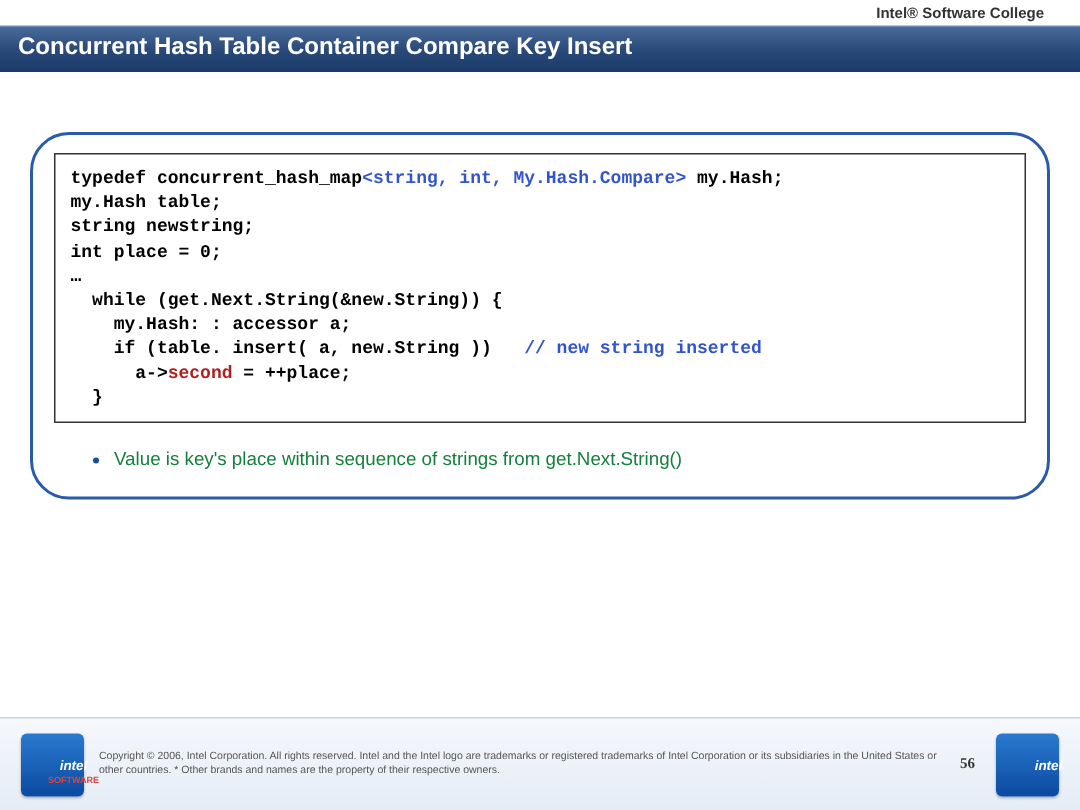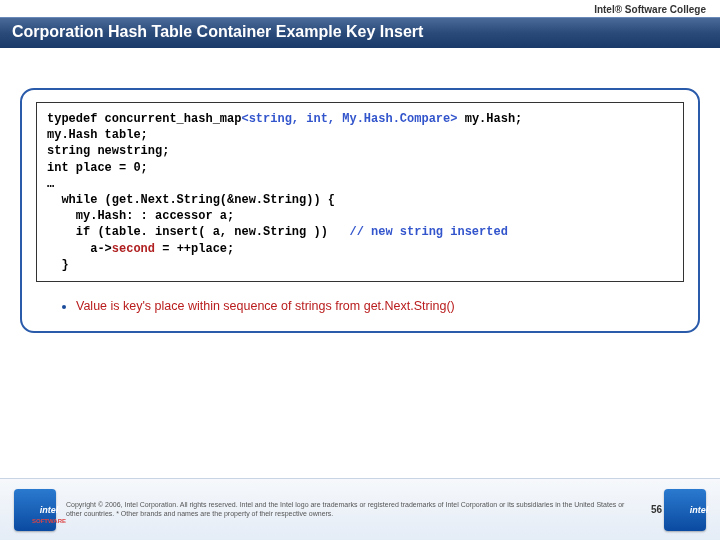--- a/index.html
+++ b/index.html
@@ -9,34 +9,34 @@
     background: #fff;
     font-family: Verdana, Arial, sans-serif;
     position: relative;
     overflow: hidden;
   }
   .header-label {
     text-align: right;
     font-size: 10px;
     font-weight: bold;
     color: #333;
-    padding: 4px 14px 2px 0;
+    padding: 4px 24px 2px 0;
   }
   .title-bar {
     background: linear-gradient(to bottom, #4a6a9a 0%, #2a4a7a 50%, #1a3a6a 100%);
     color: #fff;
     font-size: 16px;
     font-weight: bold;
     padding: 5px 12px 7px 12px;
     border-top: 1px solid #6a8aba;
   }
   .content-box {
     margin: 40px 20px 27px 20px;
     border: 2px solid #2a5aaa;
-    border-radius: 14px;
+    border-radius: 26px;
     padding: 12px 14px 14px 14px;
     position: relative;
   }
   .code-box {
     border: 1px solid #333;
     background: #fff;
     padding: 8px 10px;
     font-family: "Courier New", monospace;
     font-size: 12px;
     line-height: 1.35;
@@ -48,21 +48,21 @@
   .tparams { color: #3355cc; }
   .keyw { color: #b02020; }
   .explain {
     font-size: 14px;
     color: #222;
     line-height: 1.4;
   }
   .explain .em { font-style: italic; }
   .explain ul { margin: 2px 0 2px 40px; }
   .explain ul li { color: #1a4a9a; font-size: 12.5px; }
-  .explain ul li span { color: #b91c1c; }
+  .explain ul li span { color: #15803d; }
   .footer {
     position: absolute;
     left: 0; right: 0; bottom: 0;
     height: 62px;
     background: linear-gradient(to bottom, #f6f8fb 0%, #e4ecf6 100%);
     border-top: 1px solid #c8d4e6;
     display: flex;
     align-items: center;
     padding: 0 14px;
   }
@@ -91,28 +91,29 @@
     flex: 1;
     font-size: 7px;
     color: #555;
     line-height: 1.2;
     padding: 0 10px;
   }
   .footer .pagenum {
     font-size: 10px;
     color: #333;
     font-weight: bold;
-    padding-right: 2px;
+    padding-right: 14px;
+    font-family: Liberation Serif, serif;
   }
 </style>
 </head>
 <body>
 
 <div class="header-label">Intel® Software College</div>
-<div class="title-bar">Corporation Hash Table Container Example Key Insert</div>
+<div class="title-bar">Concurrent Hash Table Container Compare Key Insert</div>
 
 <div class="content-box">
   <div class="code-box"><span>typedef concurrent_hash_map</span><span class="tparams">&lt;string, int, My.Hash.Compare&gt;</span><span> my.Hash;</span>
 <span>my.Hash table;</span>
 <span>string newstring;</span>
 <span>int place = 0;</span>
 <span>…</span>
 <span>  while (get.Next.String(&amp;new.String)) {</span>
 <span>    my.Hash: : accessor a;</span>
 <span>    if (table. insert( a, new.String ))   </span><span class="tparams">// new string inserted</span>

